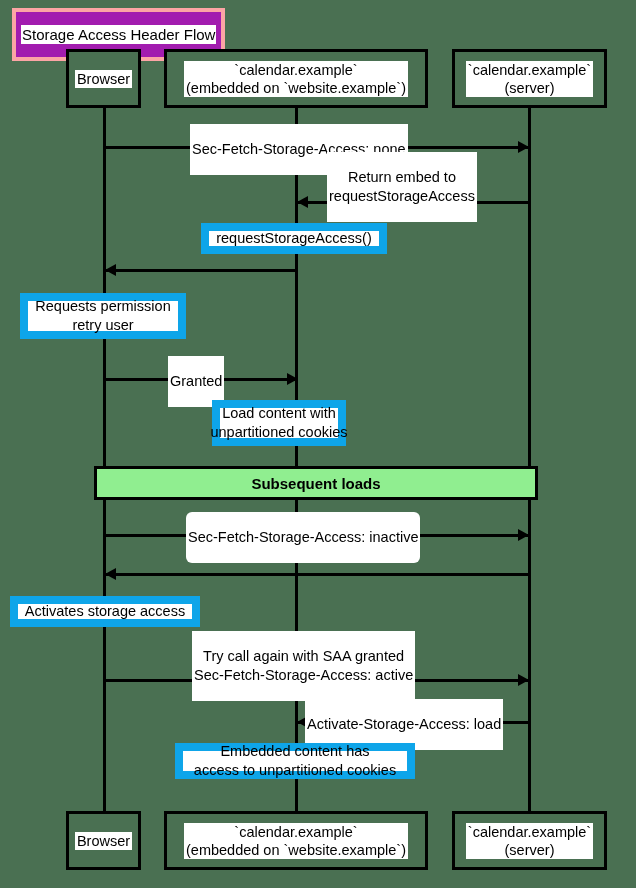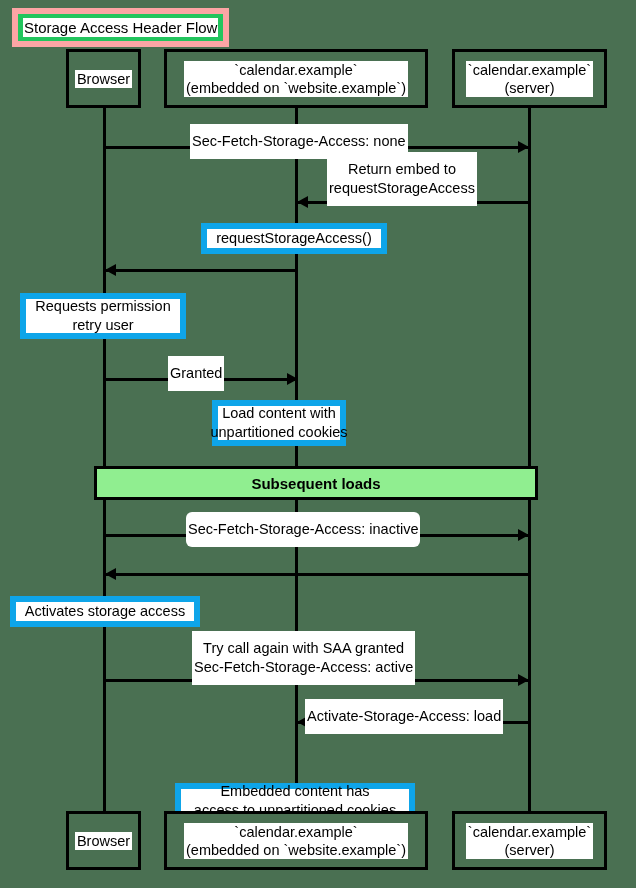--- a/index.html
+++ b/index.html
@@ -14,23 +14,23 @@
     height: 888px;
     background: #4a7052;
     font-family: "Liberation Sans", sans-serif;
     overflow: hidden;
   }
   
   .title-box {
     position: absolute;
     left: 12px;
     top: 8px;
-    border: 6px solid #fca5a5;
-    background: #22c55e;
-    padding: 4px 5px;
+    border: 4px solid #fca5a5;
+    background: #a21caf;
+    padding: 13px 5px;
     box-sizing: border-box;
   }
   .title-text {
     display: inline-block;
     background: #fff;
     color: #000;
     font-size: 15px;
     line-height: 19px;
     white-space: nowrap;
     padding: 0 1px;
@@ -77,26 +77,26 @@
   .arrowhead.left  { border-right: 11px solid #000; }
   
   .msg-label {
     position: absolute;
     background: #fff;
     color: #000;
     font-size: 14.5px;
     line-height: 19px;
     text-align: center;
     white-space: pre;
-    padding: 8px 2px;
+    padding: 16px 2px;
   }
   
   .note {
     position: absolute;
-    border: 6px solid #0ea5e9;
+    border: 8px solid #0ea5e9;
     background: #fff;
     box-sizing: border-box;
     display: flex;
     align-items: center;
     justify-content: center;
   }
   .note .ntext {
     color: #000;
     font-size: 14.5px;
     line-height: 19px;
@@ -188,21 +188,21 @@
   </div>
 
   <div class="msg-line" style="left:105px; top:679px; width:423px;"></div>
   <div class="arrowhead right" style="left:518px; top:674px;"></div>
   <div class="msg-label" style="left:192px; top:631px;"><span>Try call again with SAA granted</span><br><span>Sec-Fetch-Storage-Access: active</span></div>
 
   <div class="msg-line" style="left:297px; top:721px; width:231px;"></div>
   <div class="arrowhead left" style="left:297px; top:716px;"></div>
   <div class="msg-label" style="left:305px; top:699px;">Activate-Storage-Access: load</div>
 
-  <div class="note" style="left:175px; top:743px; width:240px; height:36px;margin-top:40px;">
+  <div class="note" style="left:175px; top:743px; width:240px; height:36px;">
     <span class="ntext"><span>Embedded content has</span><br><span>access to unpartitioned cookies</span></span>
   </div>
 
   <div class="participant" style="left:66px; top:811px; width:75px; height:59px;">
     <span class="plabel">Browser</span>
   </div>
 
   <div class="participant" style="left:164px; top:811px; width:264px; height:59px;">
     <span class="plabel"><span>`calendar.example`</span><br><span>(embedded on `website.example`)</span></span>
   </div>

